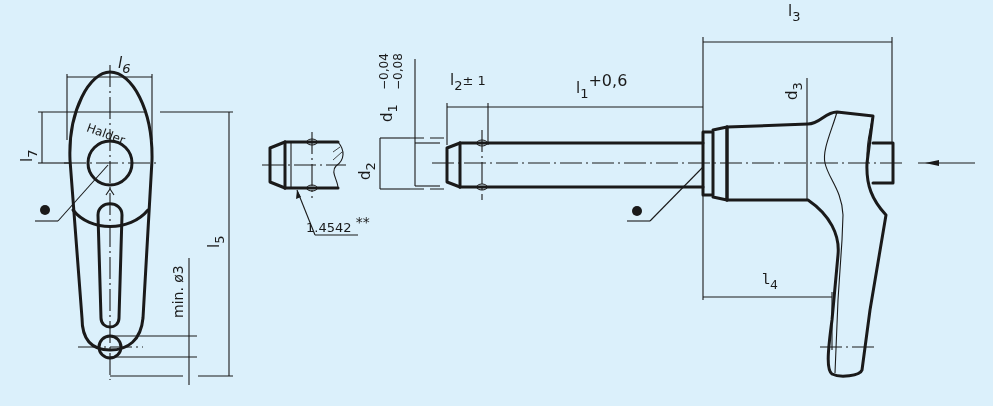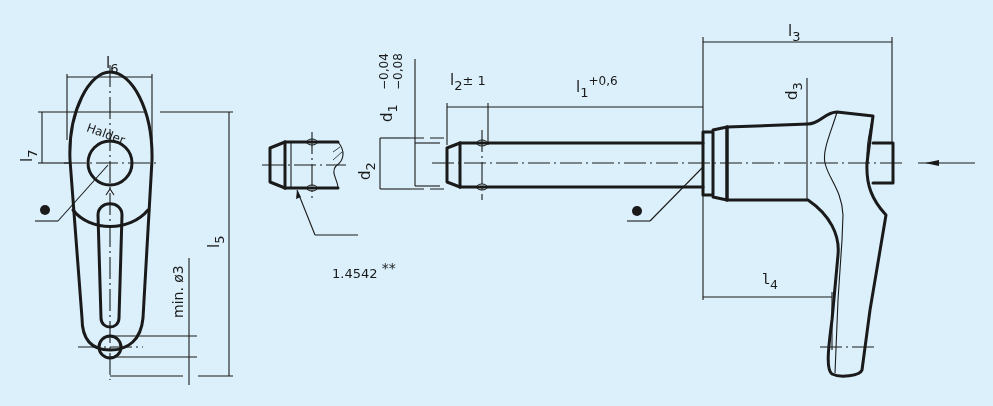--- a/index.html
+++ b/index.html
@@ -5,21 +5,21 @@
   html, body { margin: 0; padding: 0; background: #dbf0fb; }
   body { width: 993px; height: 406px; overflow: hidden; position: relative; font-family: "DejaVu Sans", sans-serif; }
   svg { position: absolute; left: 0; top: 0; }
   .thick { stroke: #1a1a1a; stroke-width: 3; fill: none; stroke-linejoin: round; stroke-linecap: round; }
   .thin { stroke: #1a1a1a; stroke-width: 1.1; fill: none; }
   .hair { stroke: #1a1a1a; stroke-width: 0.8; fill: none; }
   .center { stroke: #1a1a1a; stroke-width: 1.1; fill: none; stroke-dasharray: 22 4 2 4; }
   .dash { stroke: #1a1a1a; stroke-width: 1.1; fill: none; stroke-dasharray: 14 6; }
   .lbl { position: absolute; color: #1a1a1a; font-family: "DejaVu Sans", sans-serif; font-size: 15px; line-height: 1; white-space: nowrap; }
   .sub { font-size: 13px; position: relative; top: 5px; }
-  .sup { font-size: 12px; position: relative; top: -7px; }
+  .sup { font-size: 16px; position: relative; top: -7px; }
   .rot { transform-origin: 0 0; transform: rotate(-90deg); }
   .tol { font-size: 12px; }
 </style>
 </head>
 <body>
 
 <svg width="993" height="406" viewBox="0 0 993 406">
 
   <g>
 
@@ -129,30 +129,30 @@
     <line class="thin" x1="703" y1="297" x2="832" y2="297"></line>
     <line class="thin" x1="832" y1="292" x2="832" y2="350"></line>
     <line class="center" x1="820" y1="347" x2="877" y2="347"></line>
 
     <line class="thin" x1="627" y1="221" x2="650" y2="221"></line>
     <line class="thin" x1="650" y1="221" x2="703" y2="167"></line>
     <circle cx="637" cy="211" r="5" fill="#1a1a1a"></circle>
   </g>
 </svg>
 
-<div class="lbl" style="left:106px;top:56px;"><span>l</span><span class="sub">6</span></div>
+<div class="lbl" style="left:118px;top:56px;font-style:italic;"><span>l</span><span class="sub">6</span></div>
 <div class="lbl rot" style="left:20px;top:162px;"><span>l</span><span class="sub">7</span></div>
 <div class="lbl rot" style="left:207px;top:248px;"><span>l</span><span class="sub">5</span></div>
 <div class="lbl rot" style="left:171px;top:318px;font-size:14px;">min. ø3</div>
 <div class="lbl" style="left:86px;top:128px;font-size:12px;transform:rotate(20deg);">Halder</div>
 
 <div class="lbl rot" style="left:358px;top:180px;"><span>d</span><span class="sub">2</span></div>
-<div class="lbl" style="left:332px;top:220px;font-size:13px;margin-top:46px;"><span>1.4542</span> <span style="font-size:14px;position:relative;top:-5px;">**</span></div>
+<div class="lbl" style="left:306px;top:220px;font-size:13px;"><span>1.4542</span> <span style="font-size:14px;position:relative;top:-5px;">**</span></div>
 
 <div class="lbl rot" style="left:380px;top:122px;"><span>d</span><span class="sub">1</span></div>
 <div class="lbl rot tol" style="left:378px;top:90px;">−0,04</div>
 <div class="lbl rot tol" style="left:392px;top:90px;">−0,08</div>
 
 <div class="lbl" style="left:450px;top:73px;"><span>l</span><span class="sub">2</span><span style="font-size:13px;">± 1</span></div>
 <div class="lbl" style="left:576px;top:80px;"><span>l</span><span class="sub">1</span><span class="sup">+0,6</span></div>
-<div class="lbl" style="left:788px;top:24px;text-align:right;"><span>l</span><span class="sub">3</span></div>
+<div class="lbl" style="left:788px;top:4px;text-align:right;"><span>l</span><span class="sub">3</span></div>
 <div class="lbl rot" style="left:785px;top:100px;"><span>d</span><span class="sub">3</span></div>
 <div class="lbl" style="left:761px;top:273px;font-family:Liberation Mono, monospace;"><span>l</span><span class="sub">4</span></div>
 
 </body></html>

